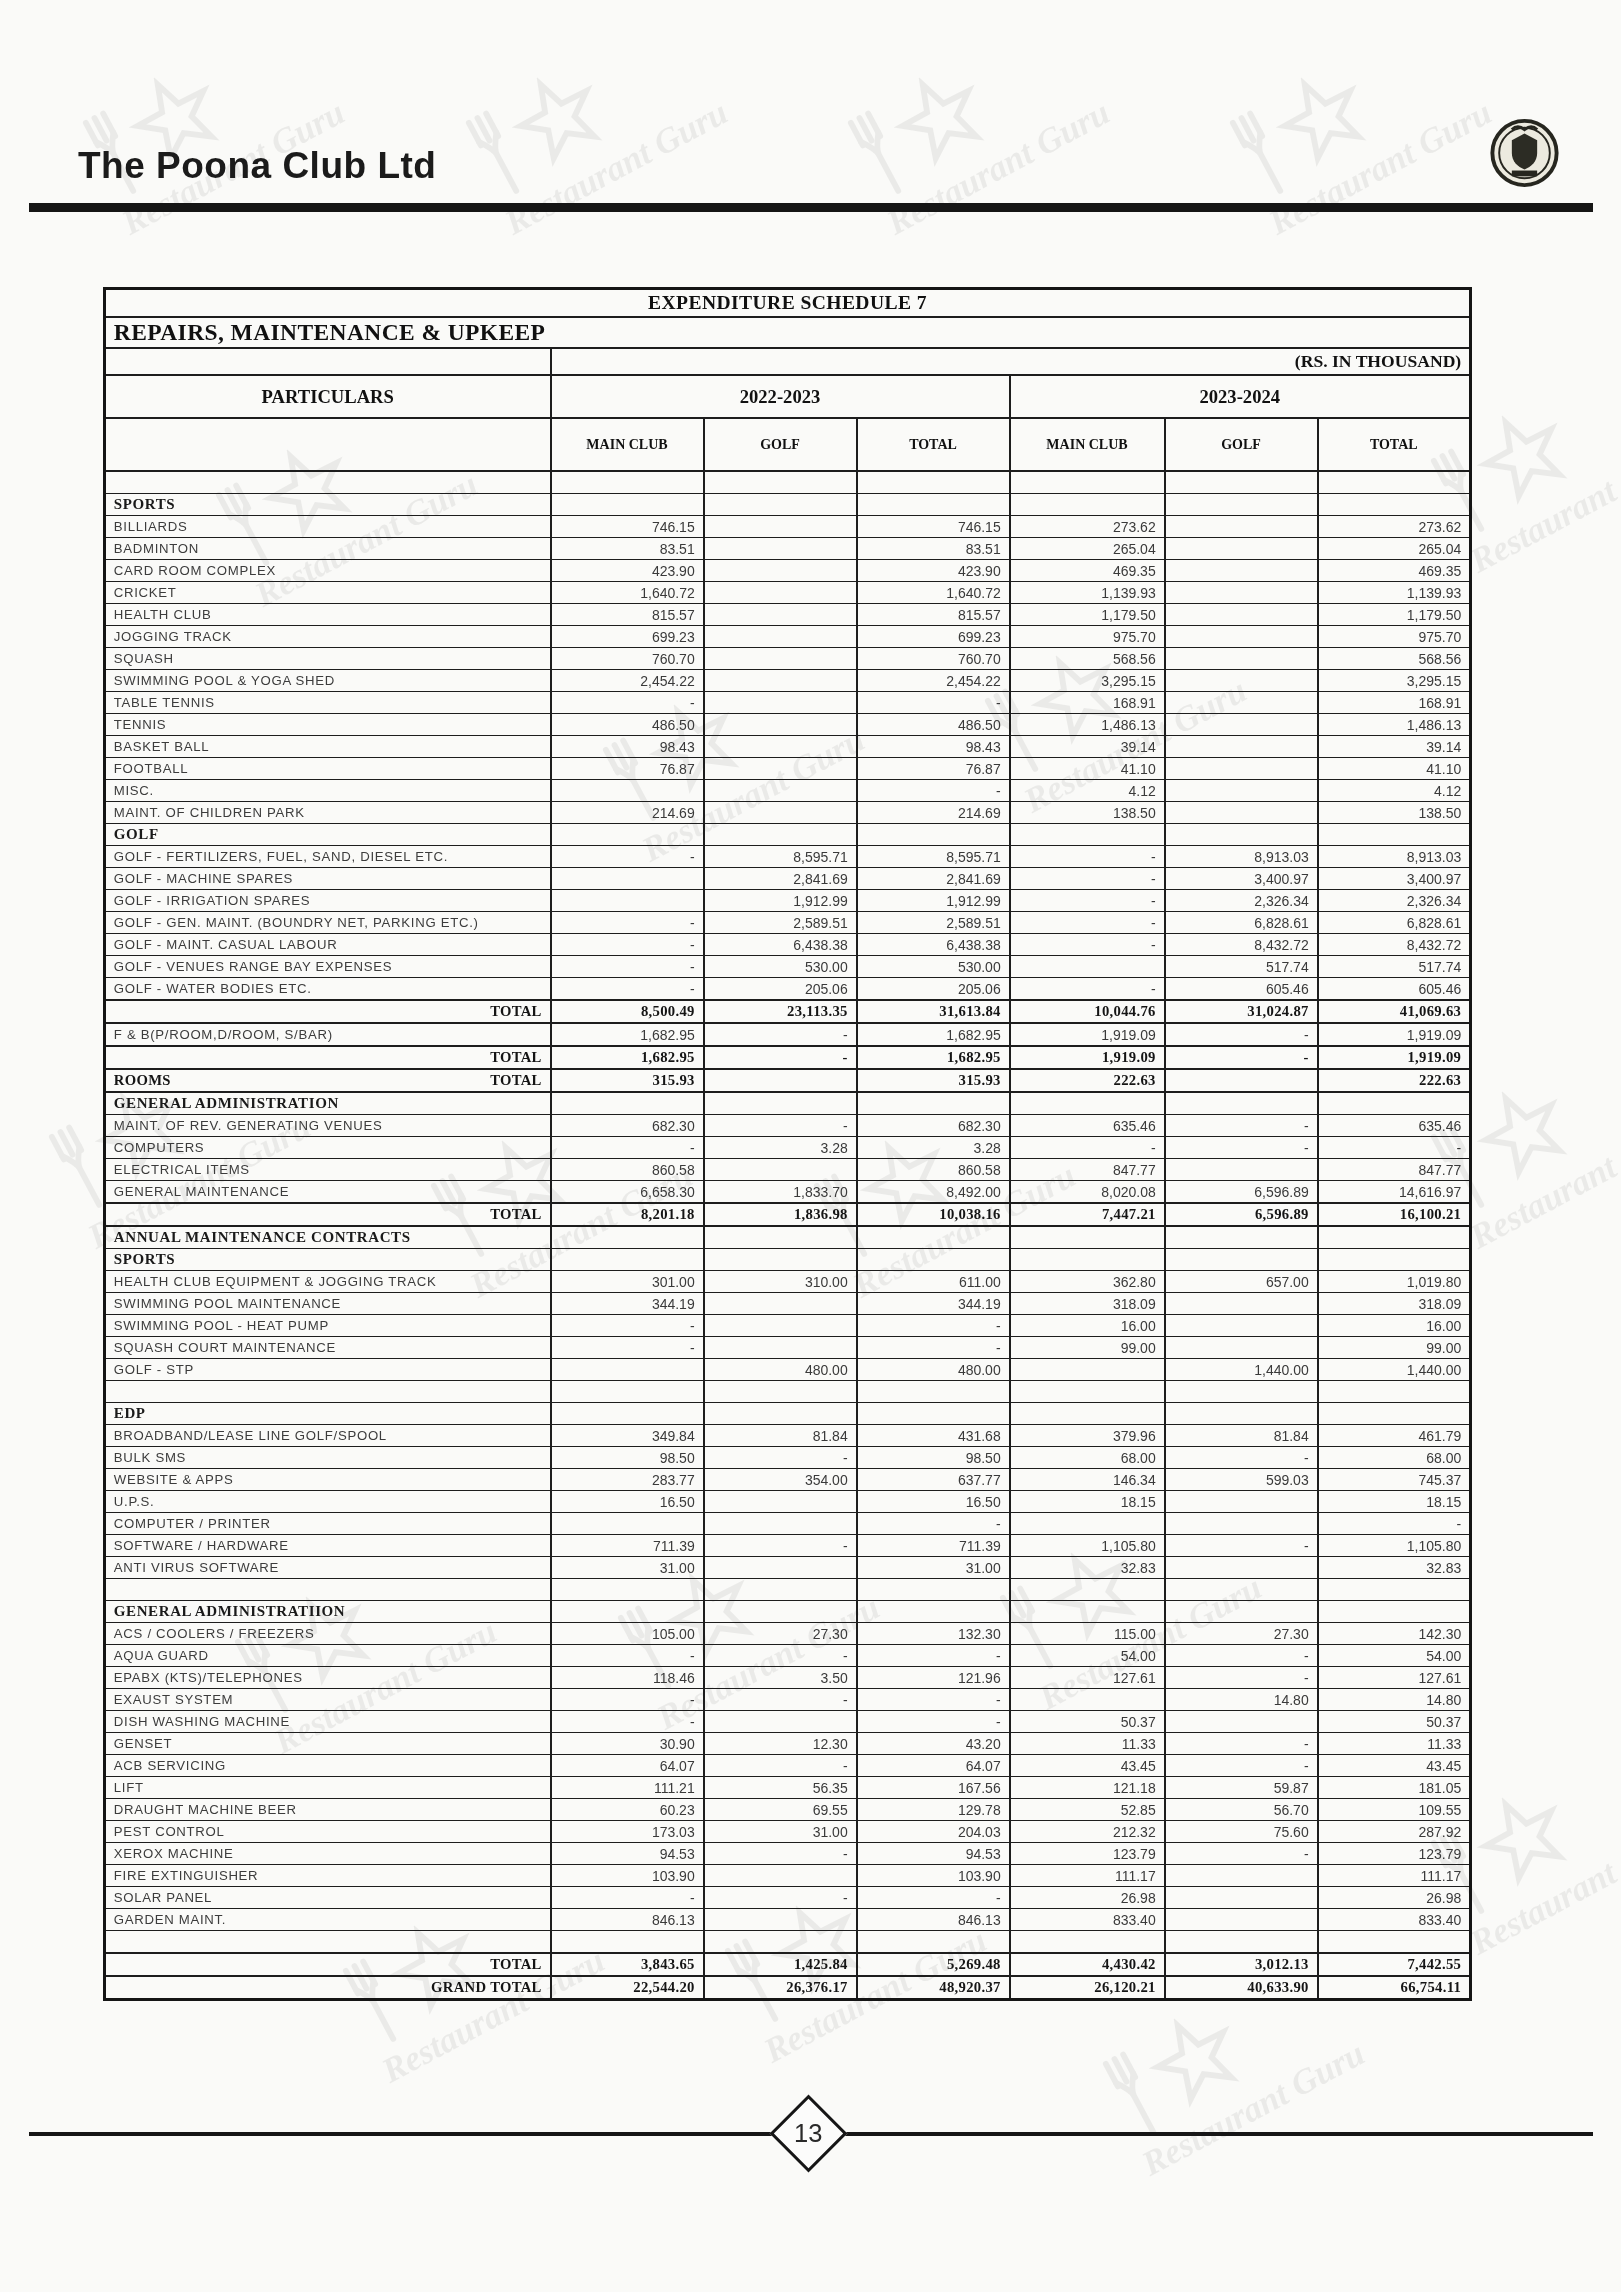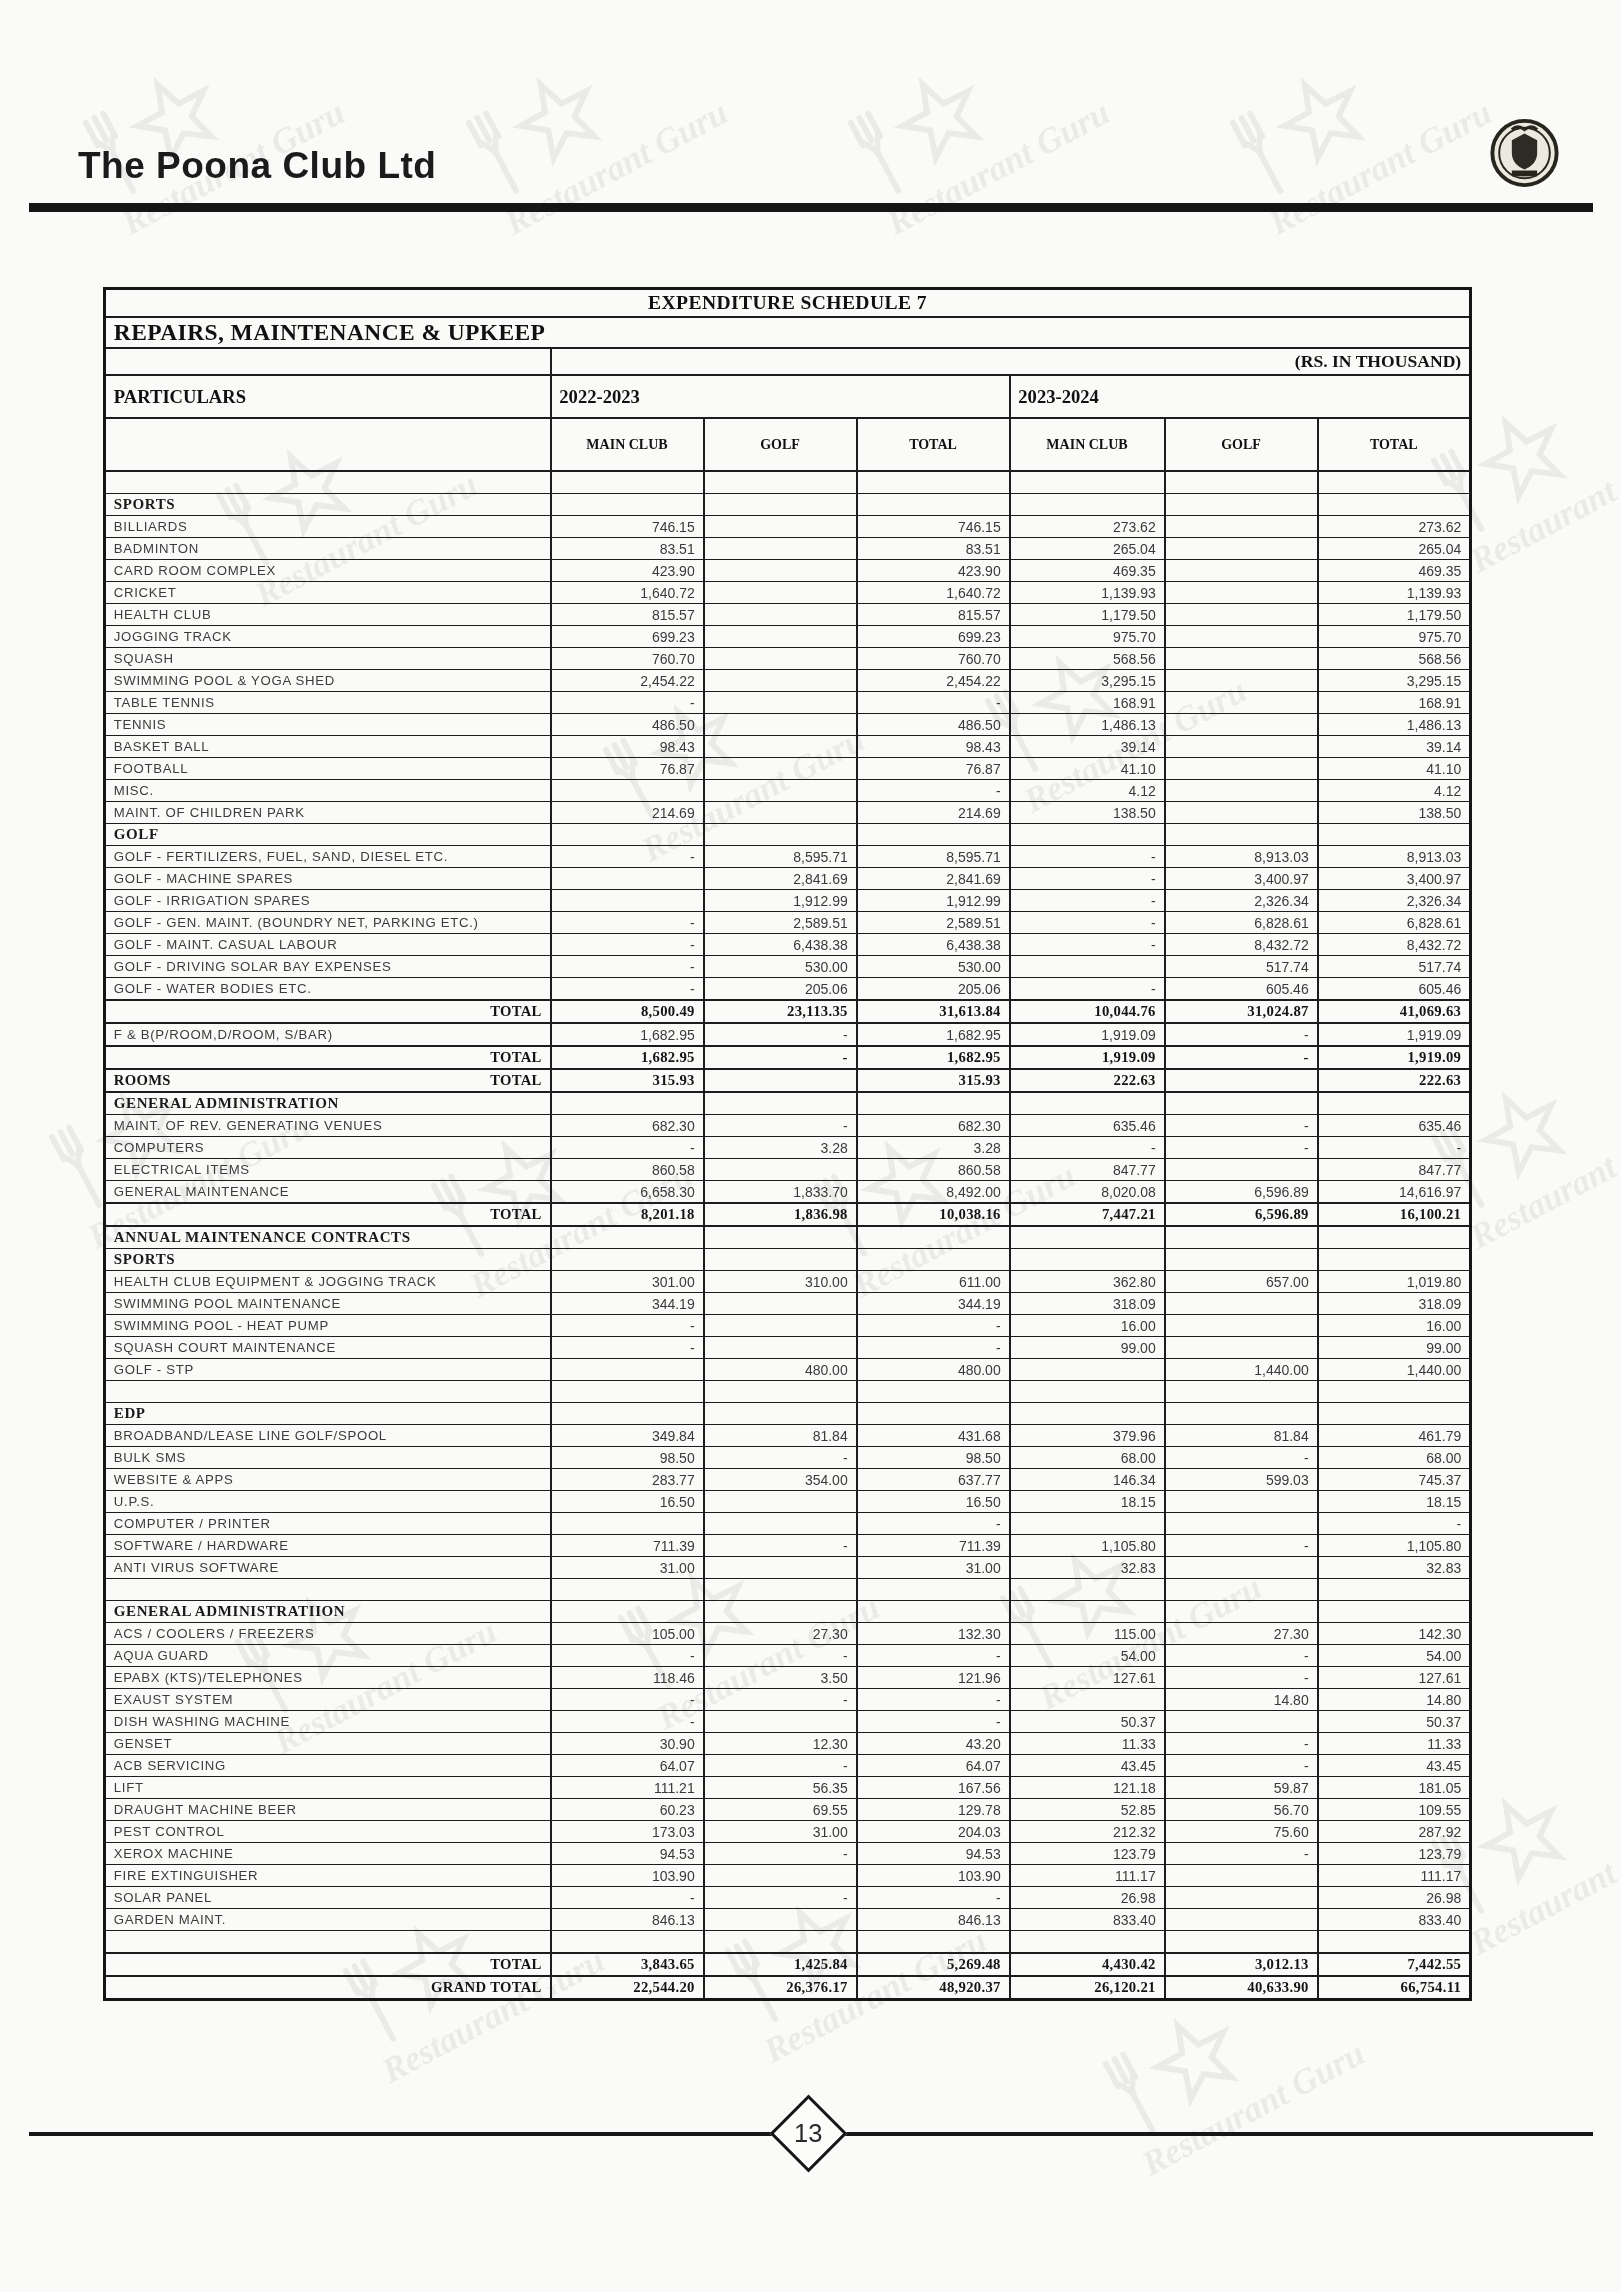--- a/index.html
+++ b/index.html
@@ -60,21 +60,21 @@
     font-family:"Liberation Serif", serif; font-weight:bold; font-size:23.5px;
     border-width:2px 2.9px 2px 2.9px; color:#111; letter-spacing:0.4px;
   }
   .hr-unit td {
     height:25.5px;
     font-family:"Liberation Serif", serif; font-weight:bold; font-size:17.6px;
     color:#111; border-width:2px;
   }
   .hr-unit td.unit-note { text-align:right; }
   .hr-years td {
-    height:41px; 
+    height:41px; text-align:center;
     font-family:"Liberation Serif", serif; font-weight:bold; font-size:18.6px;
     color:#111; border-width:2px;
   }
   .hr-cols td {
     height:51px; text-align:center;
     font-family:"Liberation Serif", serif; font-weight:bold; font-size:14px;
     color:#111; border-width:2px 2px 2.9px 2px;
   }
   
   table.sched { border:3.9px solid #151515; }
@@ -556,21 +556,21 @@
         <tr class="body-row row-data">
           <td class="c-label">GOLF - MAINT. CASUAL LABOUR</td>
           <td class="c-val">-</td>
           <td class="c-val">6,438.38</td>
           <td class="c-val">6,438.38</td>
           <td class="c-val">-</td>
           <td class="c-val">8,432.72</td>
           <td class="c-val">8,432.72</td>
         </tr>
         <tr class="body-row row-data">
-          <td class="c-label">GOLF - DRIVING SOLAR BAY EXPENSES</td>
+          <td class="c-label">GOLF - VENUES RANGE BAY EXPENSES</td>
           <td class="c-val">-</td>
           <td class="c-val">530.00</td>
           <td class="c-val">530.00</td>
           <td class="c-val"></td>
           <td class="c-val">517.74</td>
           <td class="c-val">517.74</td>
         </tr>
         <tr class="body-row row-data">
           <td class="c-label">GOLF - WATER BODIES ETC.</td>
           <td class="c-val">-</td>

